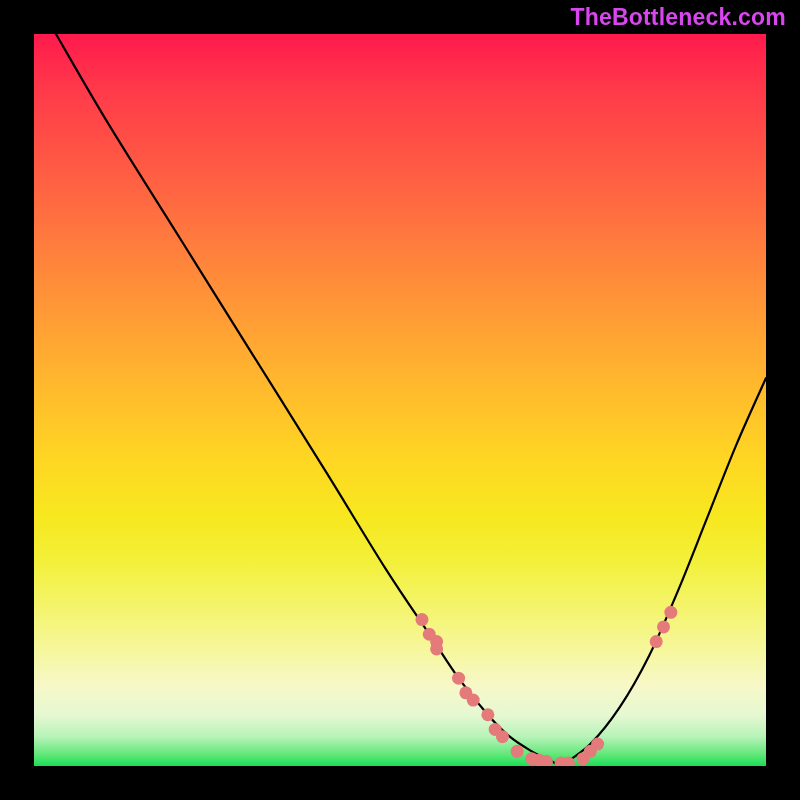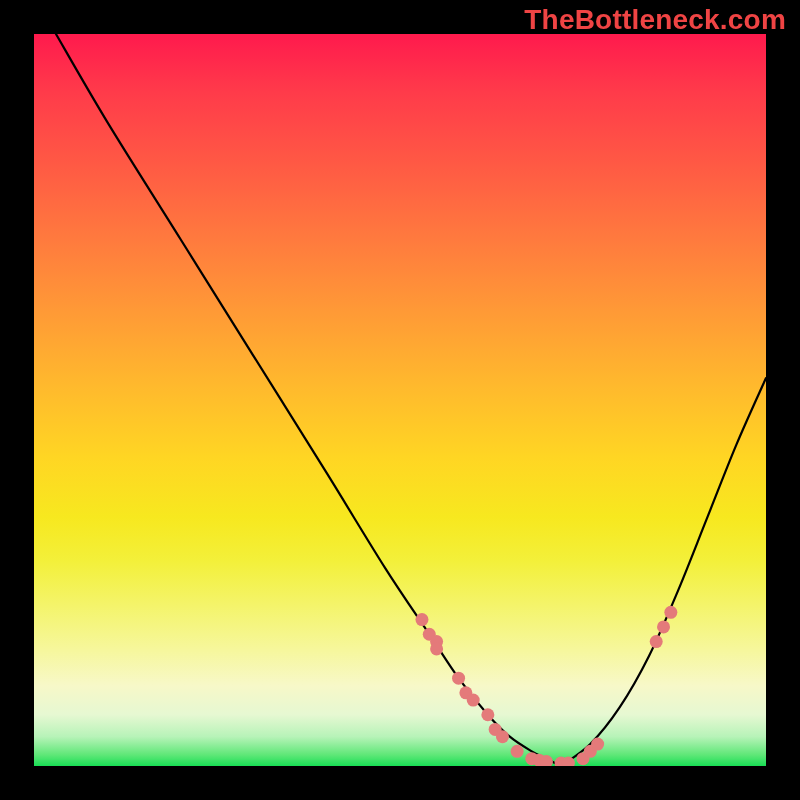--- a/index.html
+++ b/index.html
@@ -14,22 +14,22 @@
   .frame {
     position: relative;
     width: 800px;
     height: 800px;
     background: #000;
   }
   .watermark {
     position: absolute;
     top: 4px;
     right: 14px;
-    color: #ef4444;
-    font-size: 28px;
+    color: #d946ef;
+    font-size: 23px;
     font-weight: 600;
     letter-spacing: 0.2px;
     z-index: 30;
     user-select: none;
   }
   .plot-area {
     position: absolute;
     left: 34px;
     top: 34px;
     width: 732px;

